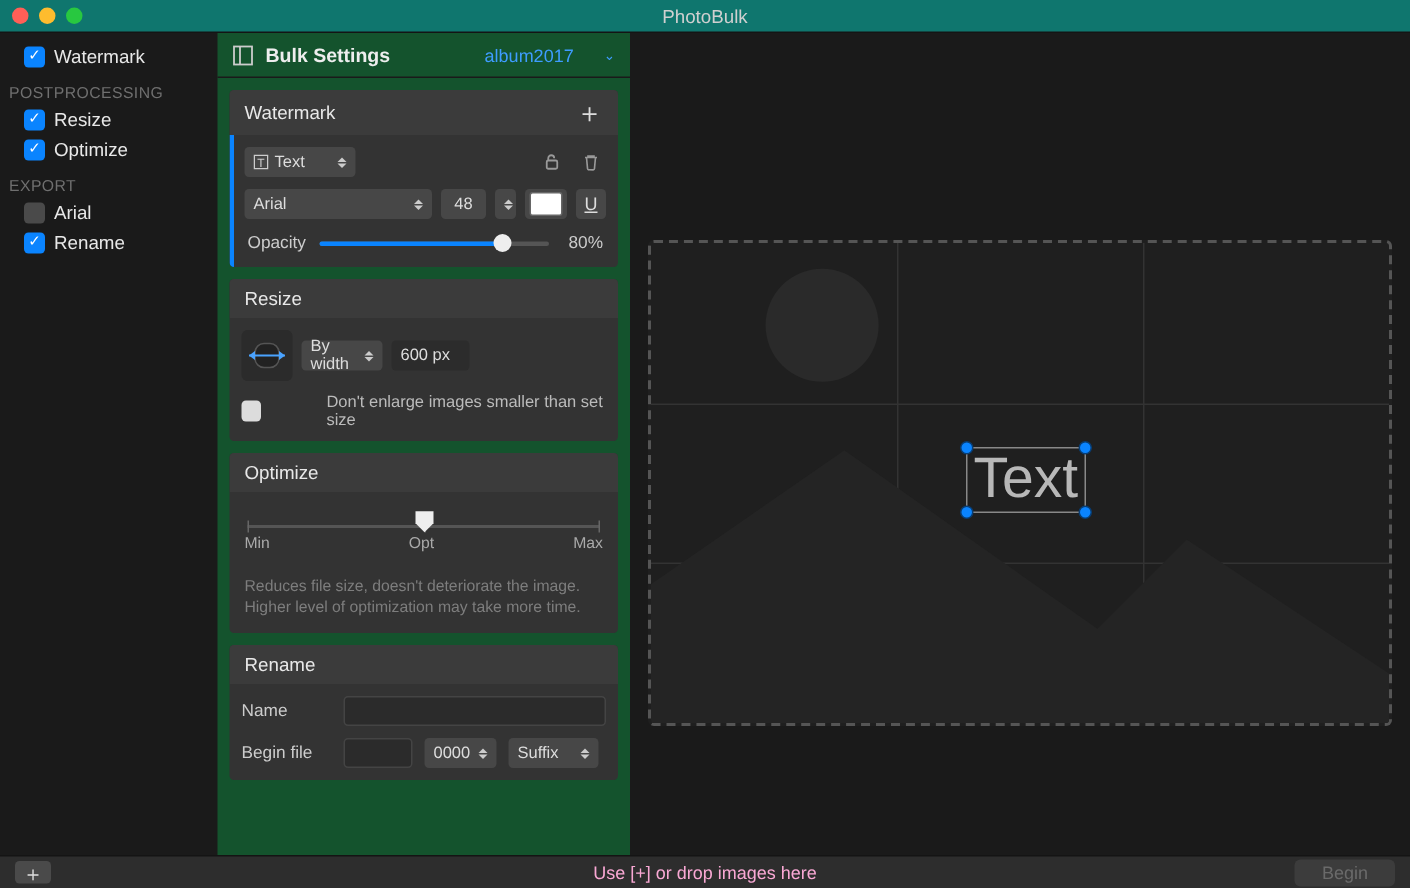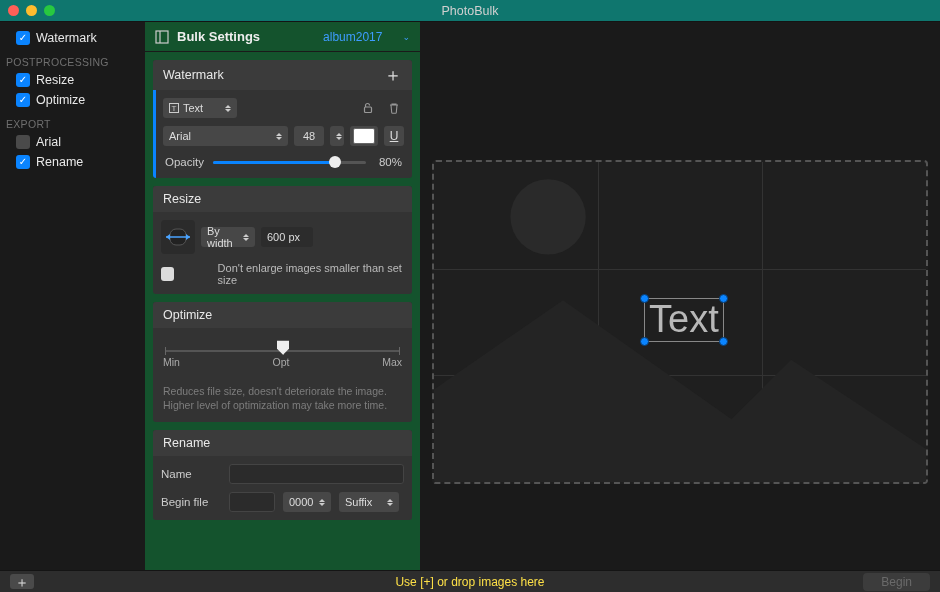--- a/index.html
+++ b/index.html
@@ -171,21 +171,21 @@
 .wm-text{ font-size:38px; color:#b8b8b8; font-family:Arial, sans-serif; padding:0 4px; line-height:1.1;}
 .handle{ position:absolute; width:9px; height:9px; background:#0a84ff; border:1px solid #083d73; border-radius:50%;}
 .h-tl{left:-5px; top:-5px;} .h-tr{right:-5px; top:-5px;} .h-bl{left:-5px; bottom:-5px;} .h-br{right:-5px; bottom:-5px;}
 
 .footer{
   height:22px; background:#2d2d2d; border-top:1px solid #141414;
   display:flex; align-items:center; padding:0 10px;
   position:absolute; left:0; right:0; bottom:0;
 }
 .footer .plus{ width:24px; height:15px; background:#4a4a4a; border-radius:3px; display:flex; align-items:center; justify-content:center; color:#ddd; font-size:14px; line-height:1;}
-.hint{ position:absolute; left:0; right:0; text-align:center; color:#fde047; font-size:12px;}
+.hint{ position:absolute; left:0; right:0; text-align:center; color:#f9a8d4; font-size:12px;}
 .start{ margin-left:auto; background:#3c3c3c; color:#6a6a6a; border-radius:4px; padding:2px 18px; font-size:12px;}
 </style>
 </head>
 <body>
 
 <div class="titlebar">
   <div class="traffic-lights">
     <div class="tl red"></div>
     <div class="tl yellow"></div>
     <div class="tl green"></div>

